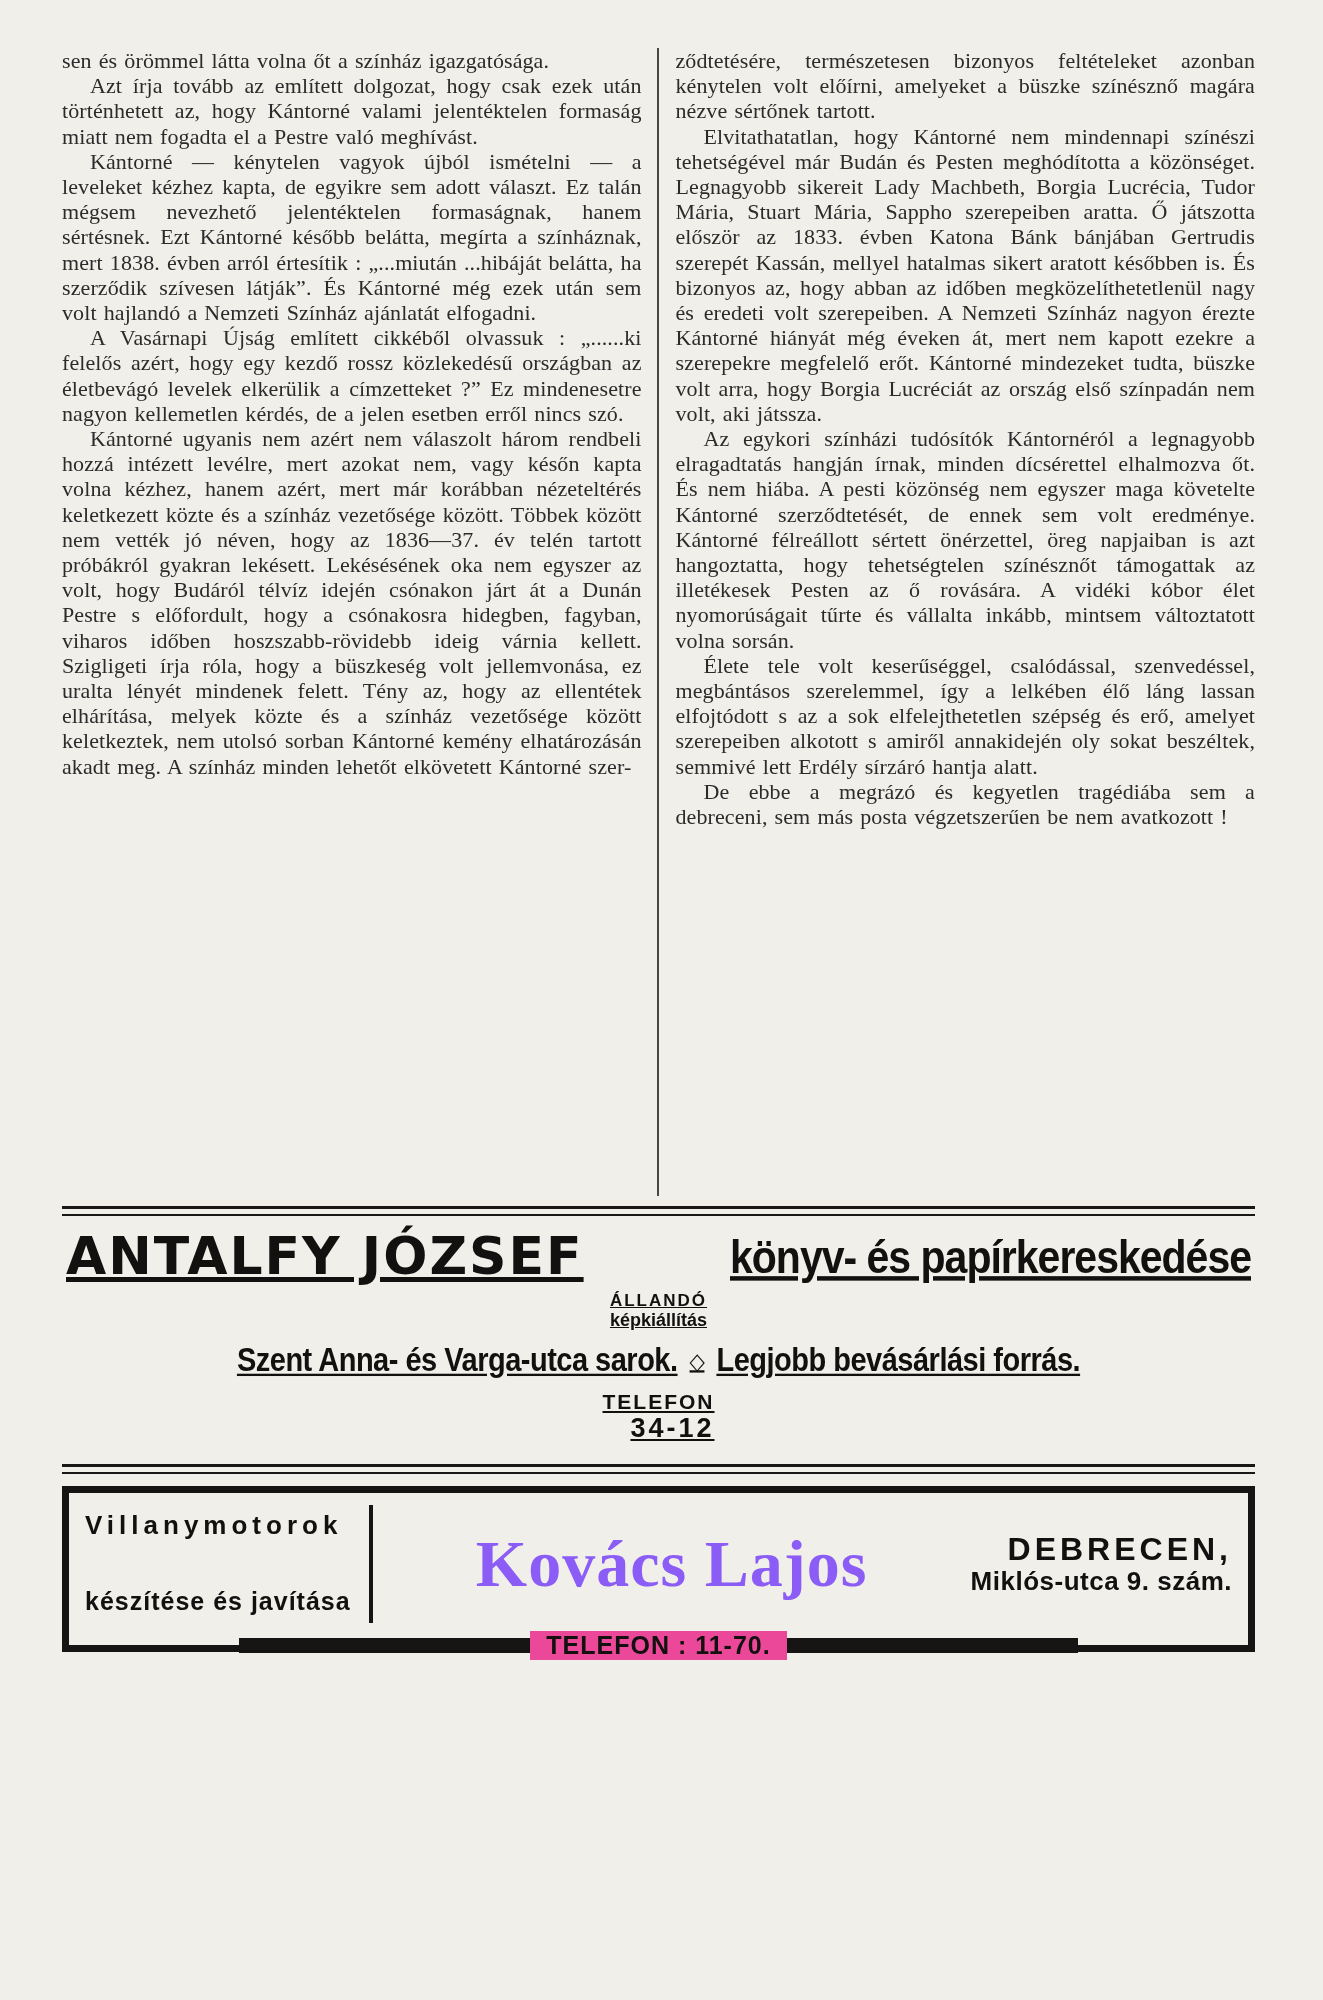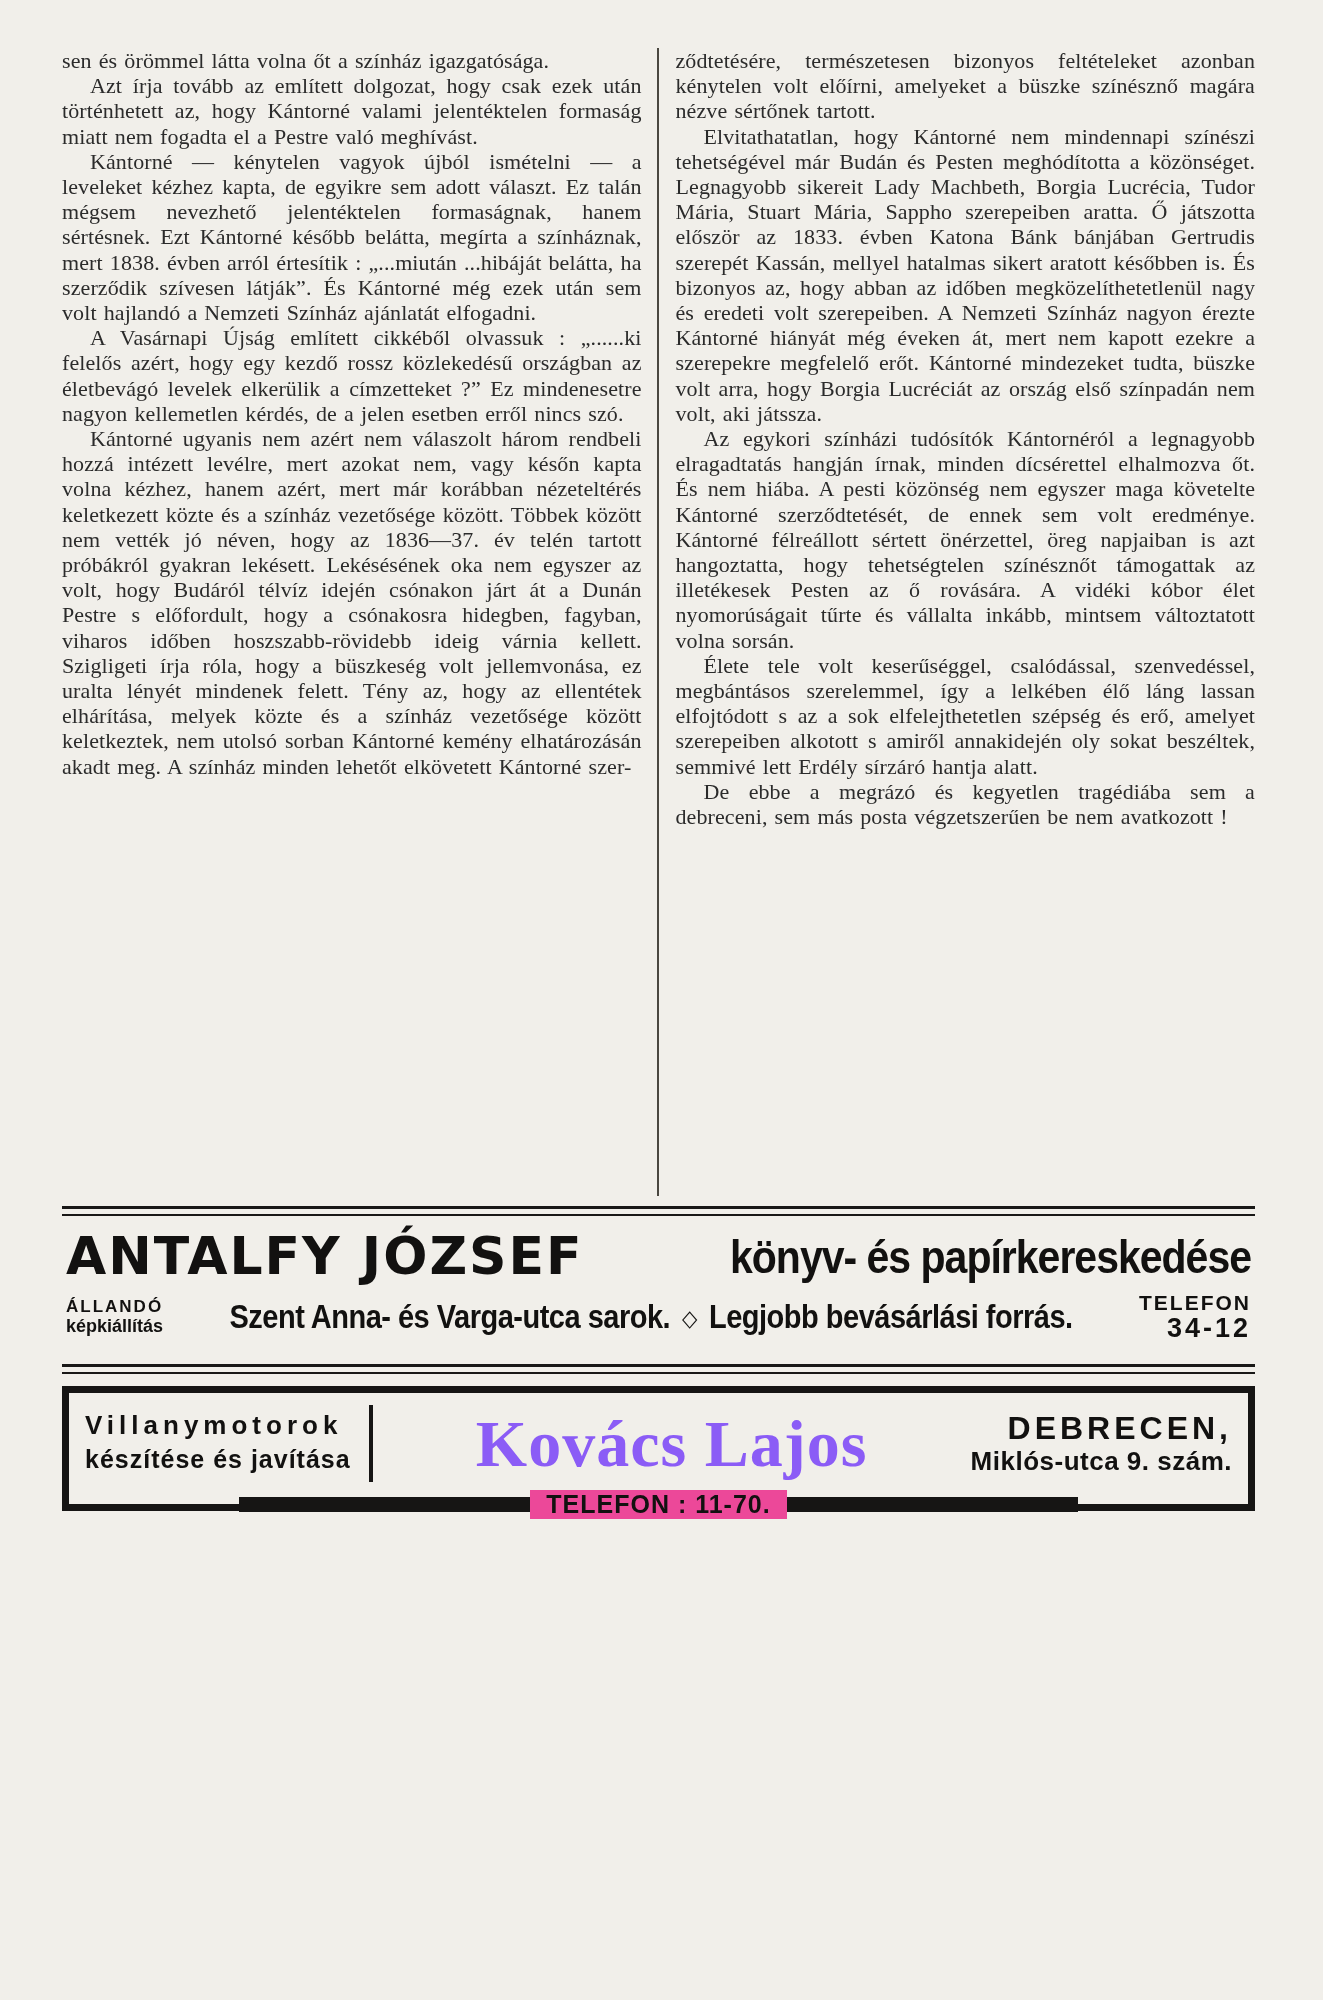--- a/index.html
+++ b/index.html
@@ -67,21 +67,21 @@
   
   .double-rule {
     height: 5px;
     border-top: 3px solid #191817;
     border-bottom: 2px solid #191817;
     margin: 10px 0 0 0;
   }
 
   
   .ad { color: #121110; font-family: "Liberation Sans", "DejaVu Sans", sans-serif; }
-  .ad-antalfy { padding: 10px 4px 12px 4px; }
+  .ad-antalfy { padding: 10px 4px 12px 4px; text-decoration: underline; }
   .ad1-row1 {
     display: flex;
     justify-content: space-between;
     align-items: baseline;
   }
   .ad1-title {
     font-size: 52px;
     font-weight: bold;
     letter-spacing: 2px;
     font-family: "DejaVu Sans", sans-serif;
@@ -91,20 +91,21 @@
     font-weight: bold;
     letter-spacing: -1px;
     transform: scaleY(1.12);
     transform-origin: bottom;
   }
   .ad1-row2 {
     display: flex;
     align-items: center;
     margin-top: 6px;
     gap: 14px;
+    flex-direction: column;
   }
   .ad1-side {
     display: flex;
     flex-direction: column;
     font-weight: bold;
     line-height: 1.1;
     flex: 0 0 auto;
   }
   .ad1-side .l1 { font-size: 17px; letter-spacing: 2px; }
   .ad1-side .l2 { font-size: 18px; }
@@ -148,21 +149,21 @@
   .ad2-service {
     display: flex;
     flex-direction: column;
     font-weight: bold;
     border-right: 4px solid #161514;
     padding: 4px 18px 6px 4px;
     line-height: 1.3;
     flex: 0 0 auto;
   }
   .ad2-service .l1 { font-size: 26px; letter-spacing: 5px; }
-  .ad2-service .l2 { font-size: 25px; letter-spacing: 1px; }
+  .ad2-service .l2 { font-size: 25px; letter-spacing: 1px; margin-top: 42px; }
   .ad2-company {
     flex: 1;
     text-align: center;
     font-family: "Liberation Serif", serif;
     font-weight: bold;
     font-size: 66px;
     letter-spacing: 1px;
     color: #8b5cf6;
   }
   .ad2-place {

